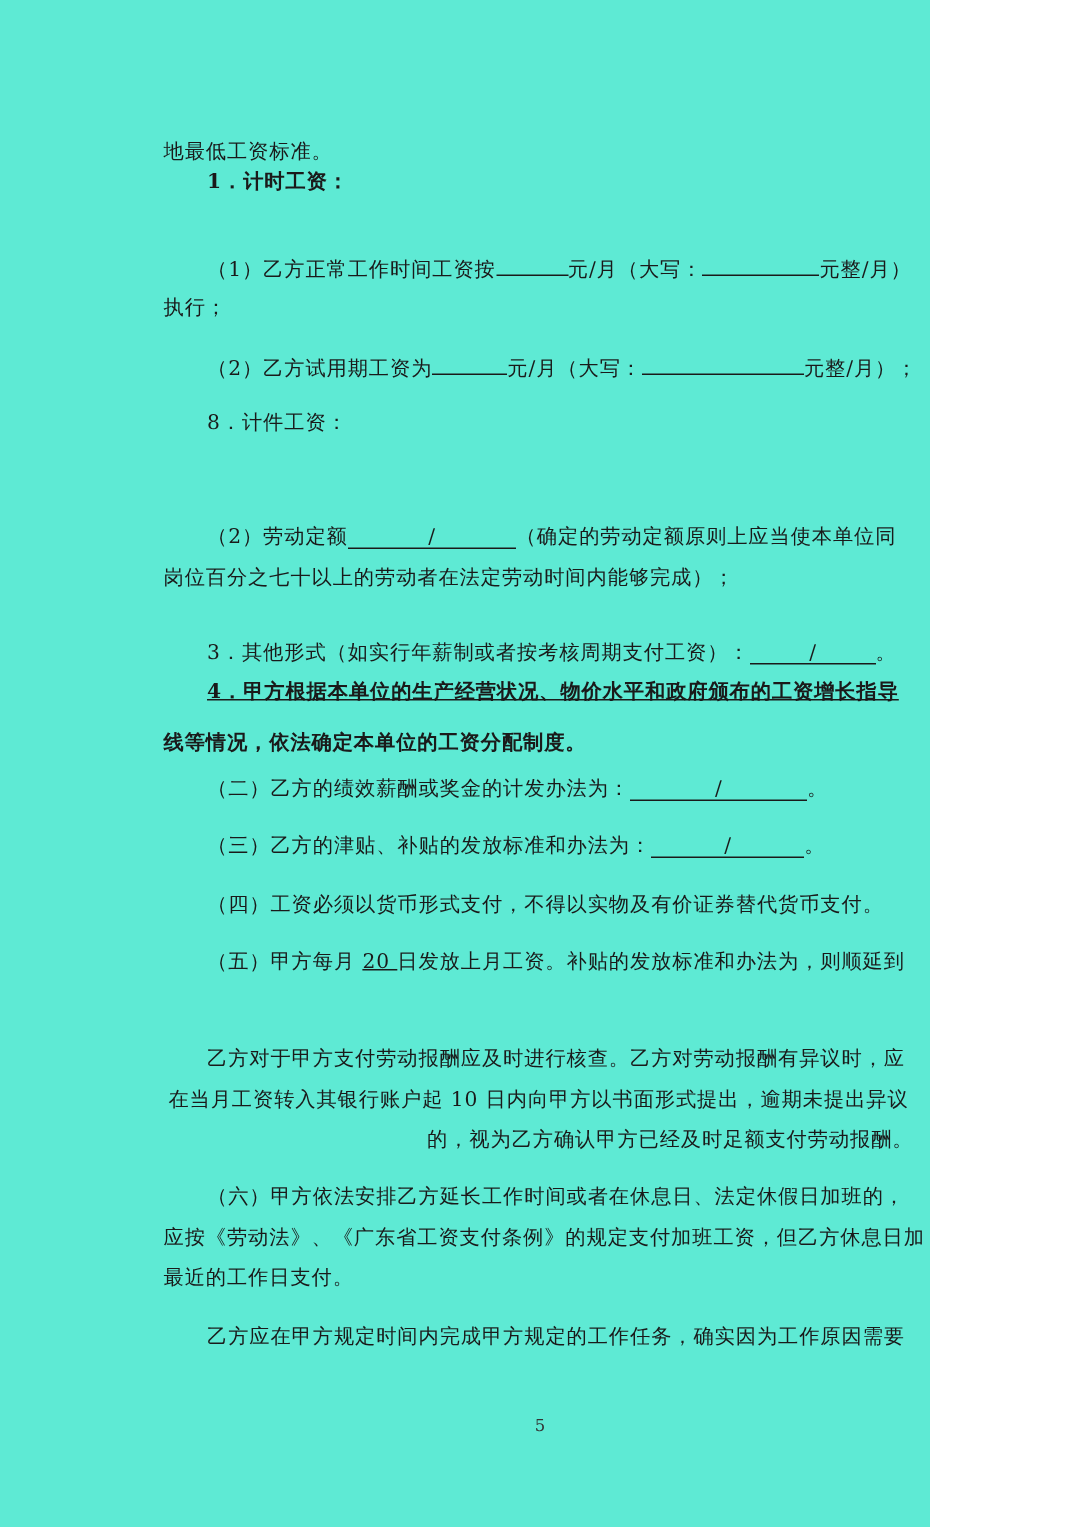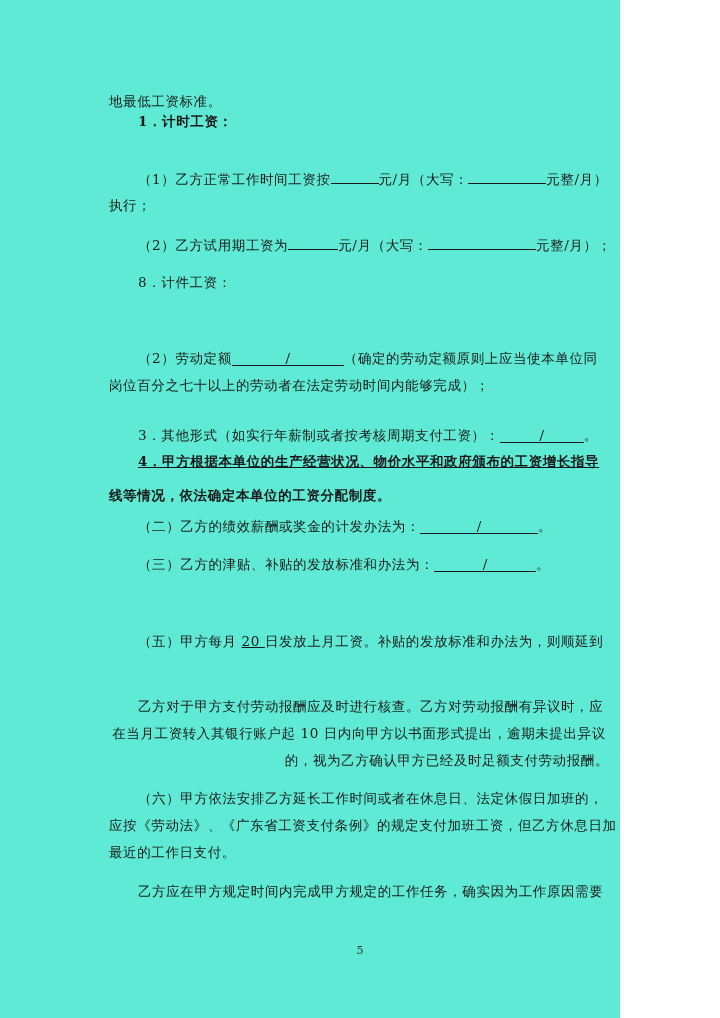--- a/index.html
+++ b/index.html
@@ -61,20 +61,21 @@
   <div class="line bold" style="top:486px;">线等情况，依法确定本单位的工资分配制度。</div>
 
   <div class="line indent" style="top:517px;">
     <span>（二）乙方的绩效薪酬或奖金的计发办法为：</span><span class="blank" style="width:118px;">/</span><span>。</span>
   </div>
 
   <div class="line indent" style="top:555px;">
     <span>（三）乙方的津贴、补贴的发放标准和办法为：</span><span class="blank" style="width:102px;">/</span><span>。</span>
   </div>
 
+  <div class="line indent" style="top:594px;">（四）工资必须以货币形式支付，不得以实物及有价证券替代货币支付。</div>
 
   <div class="line indent" style="top:632px;">
     <span>（五）甲方每月 </span><span class="u">20 </span><span>日发放上月工资。补贴的发放标准和办法为，则顺延到</span>
   </div>
 
   <div class="line indent" style="top:697px;">乙方对于甲方支付劳动报酬应及时进行核查。乙方对劳动报酬有异议时，应</div>
   <div class="line" style="top:724px;text-align:center;">在当月工资转入其银行账户起 10 日内向甲方以书面形式提出，逾期未提出异议</div>
   <div class="line" style="top:751px;text-align:right;">的，视为乙方确认甲方已经及时足额支付劳动报酬。</div>
 
   <div class="line indent" style="top:789px;">（六）甲方依法安排乙方延长工作时间或者在休息日、法定休假日加班的，</div>

